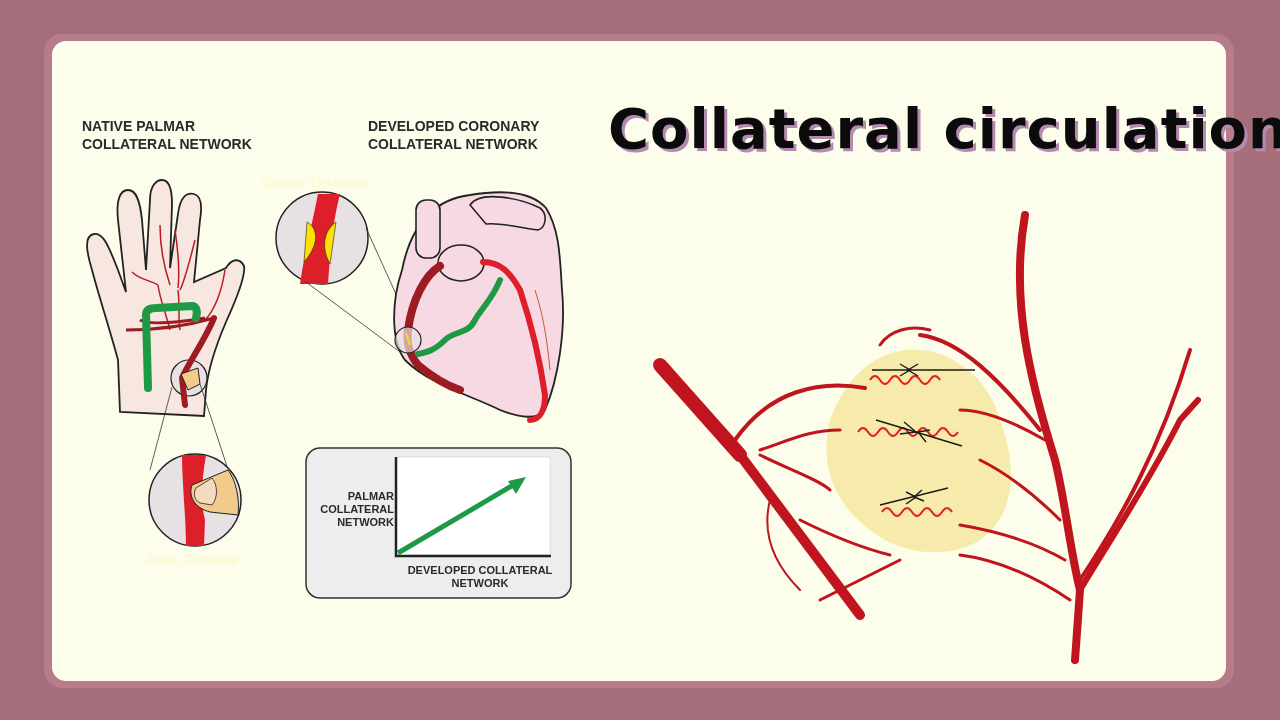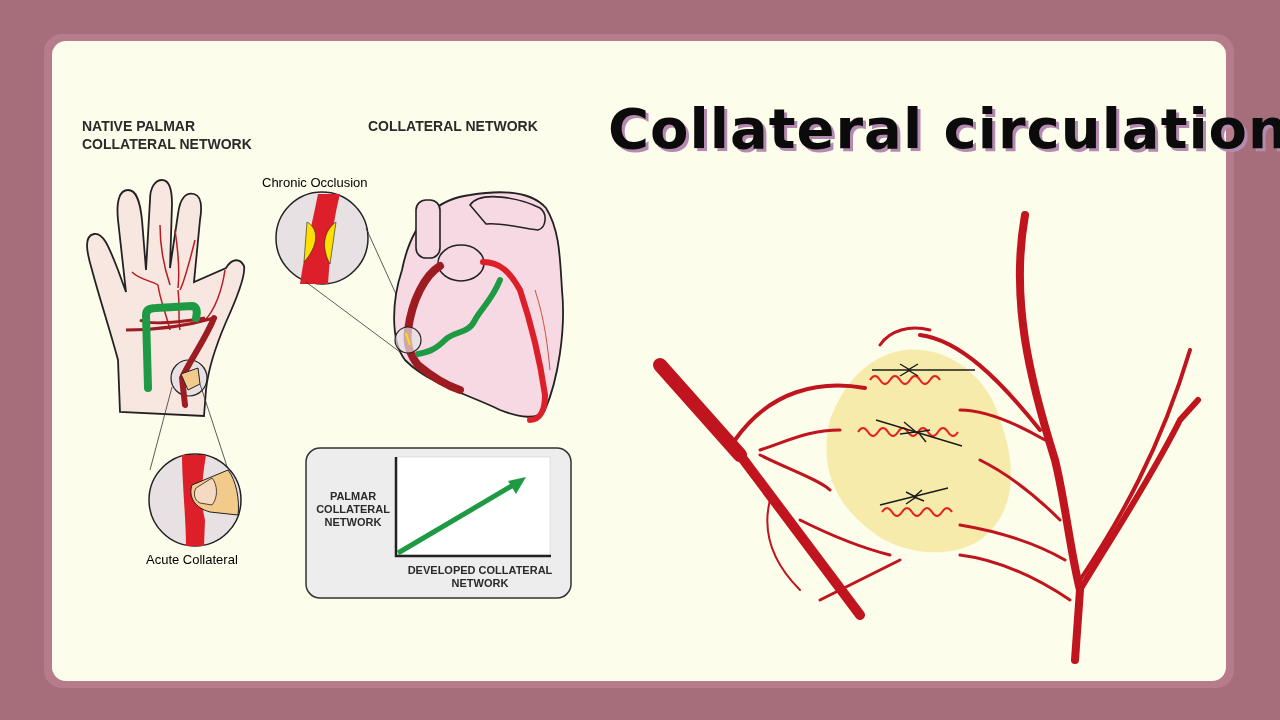--- a/index.html
+++ b/index.html
@@ -17,37 +17,38 @@
   }
   .title {
     position:absolute; left:608px; top:96px; font-size:56px; font-weight:bold;
     color:#0b0b0b; letter-spacing:1px; white-space:nowrap;
     font-family:"DejaVu Sans", sans-serif;
     text-shadow:3px 3px 0 #b58ab0;
   }
   .hdr {
     position:absolute; font-weight:bold; font-size:14px; color:#2a2a2a; text-align:left; line-height:18px;
   }
-  .lbl { position:absolute; font-size:13px; color:#000000; white-space:nowrap; }
+  .lbl { position:absolute; font-size:13px; color:#fef9c3; white-space:nowrap; }
   svg { position:absolute; left:0; top:0; }
   .gl { position:absolute; font-weight:bold; font-size:11px; color:#2a2a2a; text-align:center; line-height:13px; }
 </style>
 </head>
 <body>
 
 <div class="frame"></div>
 <div class="card"></div>
 
 <div class="title">Collateral circulation</div>
 
 <div class="hdr" style="left:82px;top:117px;width:205px;">
   <div>NATIVE PALMAR</div>
   <div>COLLATERAL NETWORK</div>
 </div>
 <div class="hdr" style="left:368px;top:117px;width:212px;">
+  <div>DEVELOPED CORONARY</div>
   <div>COLLATERAL NETWORK</div>
 </div>
 
 <div class="lbl" style="left:262px;top:175px;">Chronic Occlusion</div>
 <div class="lbl" style="left:146px;top:552px;">Acute Collateral</div>
 
 <svg width="1280" height="720">
 
   <g>
     <path d="M120,412 L118,360 C110,330 100,300 92,270 C86,250 84,236 94,234 C104,232 110,250 118,270 L126,292
@@ -135,21 +136,21 @@
       <line x1="872" y1="370" x2="975" y2="370"></line>
       <path d="M900,364 L910,370 L900,376 M918,364 L908,370 L918,376"></path>
       <line x1="876" y1="420" x2="962" y2="446"></line>
       <path d="M904,422 L916,432 L900,434 M930,430 L918,432 L926,442"></path>
       <line x1="880" y1="505" x2="948" y2="488"></line>
       <path d="M906,492 L916,497 L906,504 M922,490 L914,497 L924,501"></path>
     </g>
   </g>
 </svg>
 
-<div class="gl" style="left:312px;top:490px;width:82px;">
+<div class="gl" style="left:312px;top:490px;width:82px;text-align:right;">
   <div>PALMAR</div>
   <div>COLLATERAL</div>
   <div>NETWORK</div>
 </div>
 <div class="gl" style="left:400px;top:564px;width:160px;">
   <div>DEVELOPED COLLATERAL</div>
   <div>NETWORK</div>
 </div>
 
 </body></html>

